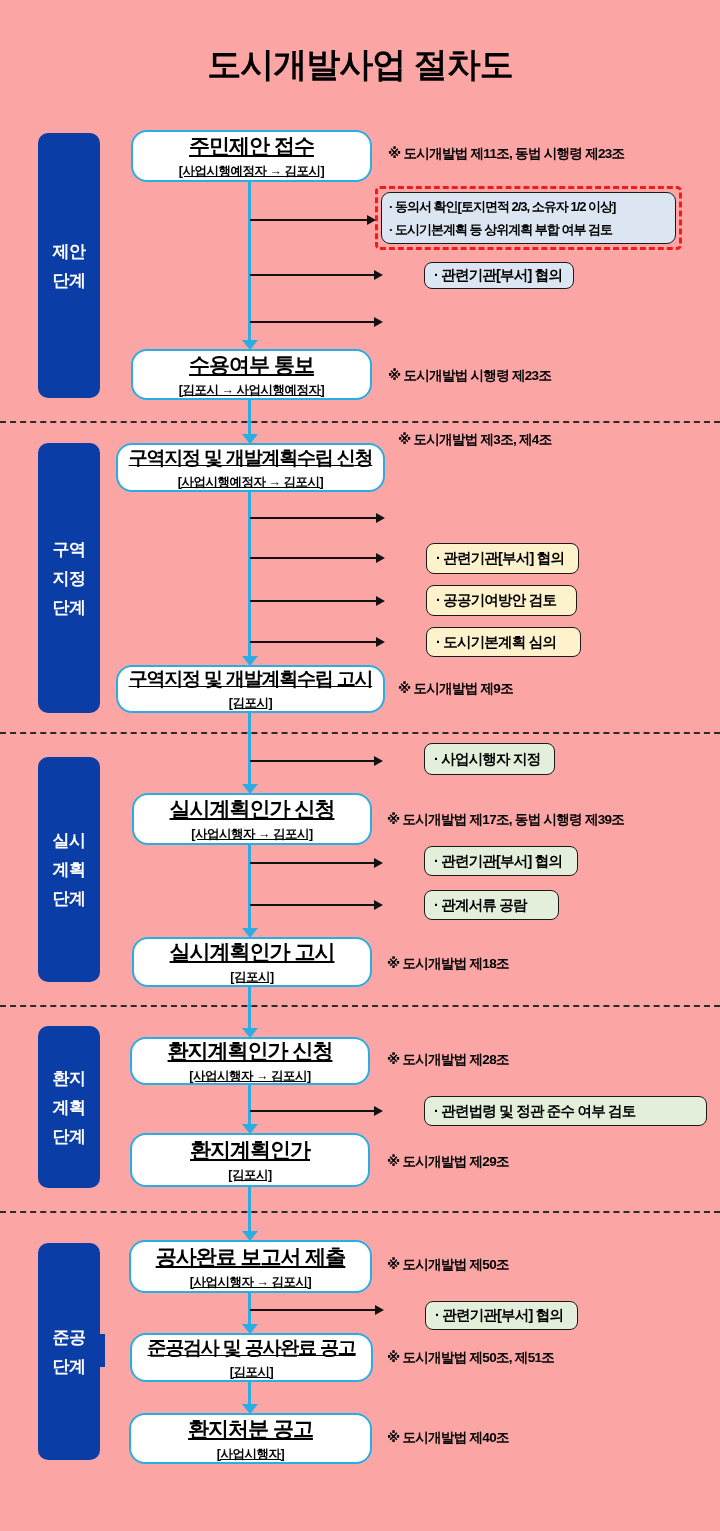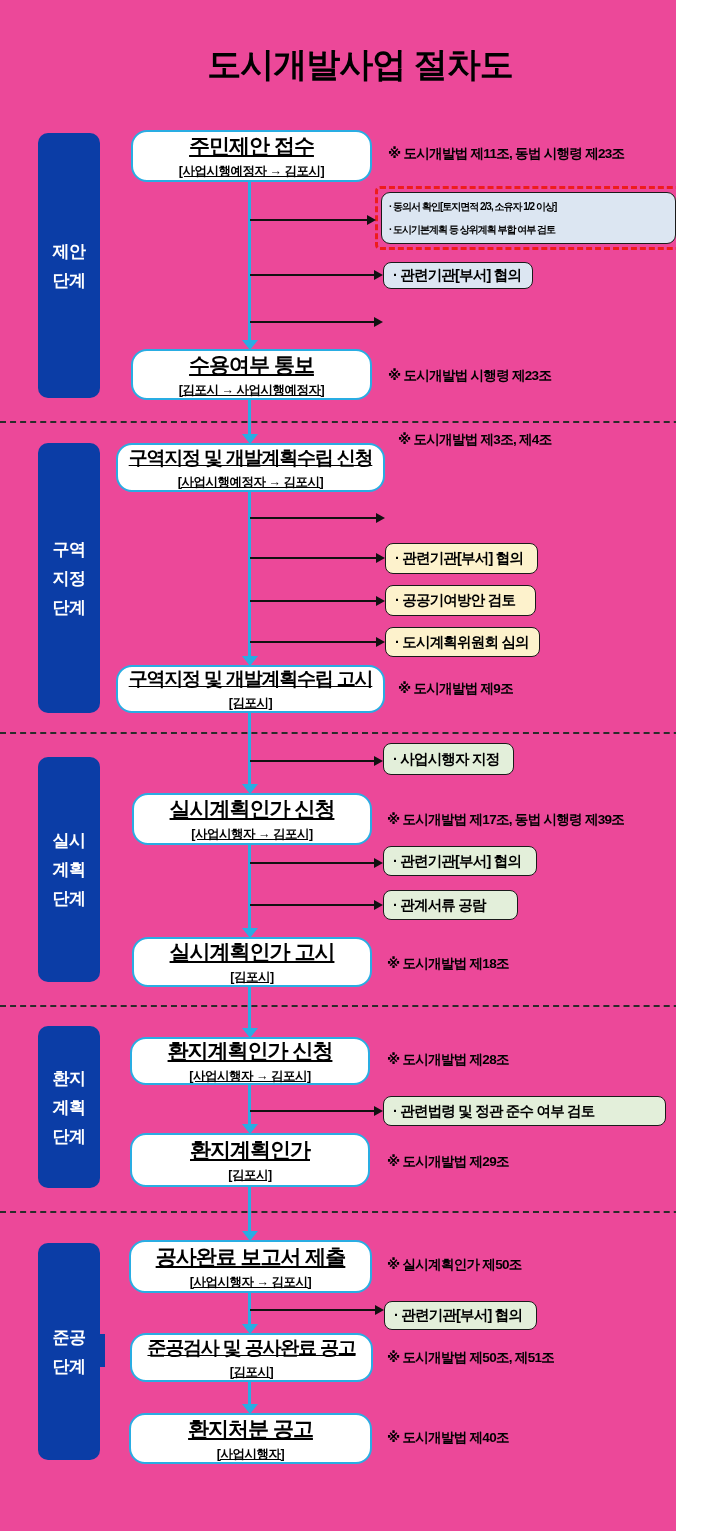--- a/index.html
+++ b/index.html
@@ -1,42 +1,42 @@
 <!DOCTYPE html>
 <html><head>
 <meta charset="utf-8">
 <style>
   html,body{margin:0;padding:0;background:#ffffff;}
-  .canvas{position:relative;width:628px;height:1531px;background:#ec4899;overflow:hidden;
-          font-family:"Liberation Sans","DejaVu Sans",sans-serif;color:#000;padding-left:48px;}
+  .canvas{position:relative;width:720px;height:1531px;background:#fca5a5;overflow:hidden;
+          font-family:"Liberation Sans","DejaVu Sans",sans-serif;color:#000;}
   .title{position:absolute;top:42px;left:0;width:720px;margin:0;text-align:center;
          font-size:34px;font-weight:800;letter-spacing:-1px;color:#000;}
   .sep{position:absolute;left:0;width:720px;height:0;border-top:2px dashed #2b2b2b;}
   .stage{position:absolute;left:38px;width:62px;background:#0b3da6;border-radius:10px;
          display:flex;flex-direction:column;justify-content:center;align-items:center;}
   .stage span{color:#fff;font-size:17px;font-weight:700;line-height:29px;letter-spacing:-0.5px;}
   .notch{position:absolute;left:100px;top:1334px;width:5px;height:33px;background:#0b3da6;}
   .mainbox{position:absolute;background:#fff;border:2.5px solid #29ade3;border-radius:16px;
            display:flex;flex-direction:column;justify-content:center;align-items:center;box-sizing:border-box;text-decoration:underline;}
   .mb-title{font-size:21px;font-weight:800;letter-spacing:-1px;white-space:nowrap;color:#000;}
   .mb-title.t-sm{font-size:19px;letter-spacing:-1.2px;}
   .mb-sub{font-size:12.5px;font-weight:700;letter-spacing:-0.5px;margin-top:3px;white-space:nowrap;color:#000;}
   .ref{position:absolute;font-size:13.5px;font-weight:700;letter-spacing:-0.7px;white-space:nowrap;color:#000;}
   .note{position:absolute;border:1.7px solid #1a1a1a;border-radius:8px;box-sizing:border-box;
         display:flex;align-items:center;padding-left:9px;font-size:14.5px;font-weight:800;
-        letter-spacing:-0.8px;white-space:nowrap;color:#000;}
+        letter-spacing:-0.8px;white-space:nowrap;color:#000;margin-left:41px;}
   .note.blue{background:#dce6f2;}
   .note.cream{background:#fdf2cc;}
   .note.green{background:#e3efda;}
   .alertwrap{position:absolute;left:375px;top:186px;width:307px;height:64px;
              border:3px dashed #ee1c1c;border-radius:5px;box-sizing:border-box;}
   .consent{position:absolute;left:381px;top:192px;width:295px;height:52px;background:#dce6f2;
            border:1.7px solid #1a1a1a;border-radius:9px;box-sizing:border-box;
            display:flex;flex-direction:column;justify-content:center;padding-left:7px;}
-  .consent span{font-size:10px;font-weight:800;letter-spacing:-1px;line-height:23px;white-space:nowrap;}
+  .consent span{font-size:13px;font-weight:800;letter-spacing:-1px;line-height:23px;white-space:nowrap;}
   .vline{position:absolute;left:248px;width:3px;background:#29ade3;}
   .varrow{position:absolute;left:242px;width:0;height:0;
           border-left:8px solid transparent;border-right:8px solid transparent;border-top:10px solid #29ade3;}
   .hline{position:absolute;left:250px;height:2px;background:#111;}
   .harrow{position:absolute;width:0;height:0;
           border-top:5px solid transparent;border-bottom:5px solid transparent;border-left:9px solid #111;}
 </style>
 </head>
 <body>
 
@@ -119,21 +119,21 @@
   <div class="mainbox" style="left:130px;top:1133px;width:240px;height:54px">
     <span class="mb-title">환지계획인가</span>
     <span class="mb-sub">[김포시]</span>
   </div>
   <div class="ref" style="left:387px;top:1153px">※ 도시개발법 제29조</div>
 
   <div class="mainbox" style="left:129px;top:1240px;width:243px;height:53px">
     <span class="mb-title">공사완료 보고서 제출</span>
     <span class="mb-sub">[사업시행자 → 김포시]</span>
   </div>
-  <div class="ref" style="left:387px;top:1256px">※ 실시계획인가 제50조</div>
+  <div class="ref" style="left:387px;top:1256px">※ 도시개발법 제50조</div>
 
   <div class="mainbox" style="left:130px;top:1333px;width:243px;height:49px">
     <span class="mb-title t-sm">준공검사 및 공사완료 공고</span>
     <span class="mb-sub">[김포시]</span>
   </div>
   <div class="ref" style="left:387px;top:1349px">※ 도시개발법 제50조, 제51조</div>
 
   <div class="mainbox" style="left:129px;top:1413px;width:243px;height:51px">
     <span class="mb-title">환지처분 공고</span>
     <span class="mb-sub">[사업시행자]</span>
@@ -142,21 +142,21 @@
 
   <div class="alertwrap"></div>
   <div class="consent">
     <span>· 동의서 확인[토지면적 2/3, 소유자 1/2 이상]</span>
     <span>· 도시기본계획 등 상위계획 부합 여부 검토</span>
   </div>
   <div class="note blue" style="left:383px;top:262px;width:150px;height:27px">· 관련기관[부서] 협의</div>
 
   <div class="note cream" style="left:385px;top:543px;width:153px;height:31px">· 관련기관[부서] 협의</div>
   <div class="note cream" style="left:385px;top:585px;width:151px;height:31px">· 공공기여방안 검토</div>
-  <div class="note cream" style="left:385px;top:627px;width:155px;height:30px">· 도시계획위원회 심의</div>
+  <div class="note cream" style="left:385px;top:627px;width:155px;height:30px">· 도시기본계획 심의</div>
 
   <div class="note green" style="left:383px;top:743px;width:131px;height:32px">· 사업시행자 지정</div>
   <div class="note green" style="left:383px;top:846px;width:154px;height:30px">· 관련기관[부서] 협의</div>
   <div class="note green" style="left:383px;top:890px;width:135px;height:30px">· 관계서류 공람</div>
 
   <div class="note green" style="left:383px;top:1096px;width:283px;height:30px">· 관련법령 및 정관 준수 여부 검토</div>
 
   <div class="note green" style="left:384px;top:1301px;width:153px;height:29px">· 관련기관[부서] 협의</div>
 
   <div class="vline" style="top:182px;height:158px"></div>

